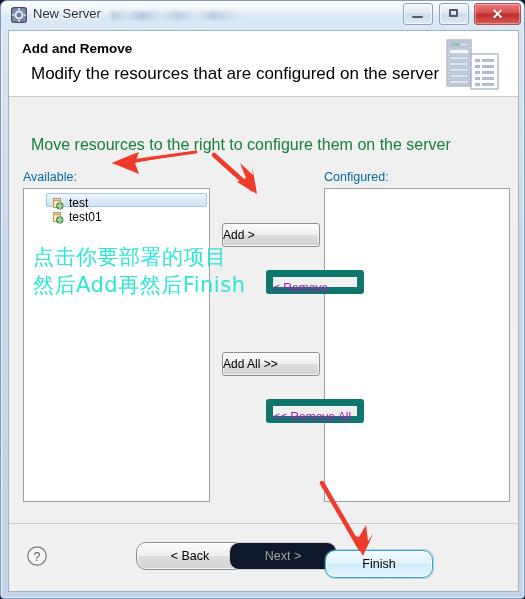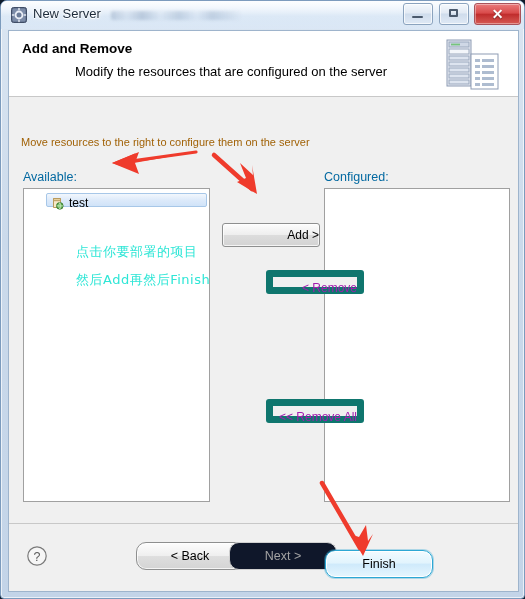--- a/index.html
+++ b/index.html
@@ -125,38 +125,37 @@
   #head-title {
     position: absolute;
     left: 13px; top: 10px;
     font-size: 13.5px;
     font-weight: bold;
     color: #000;
   }
   #head-sub {
     position: absolute;
     left: 22px; top: 33px;
-    font-size: 13px;
+    font-size: 17px;
     color: #000;
-    margin-left: 44px;
   }
   #head-icon {
     position: absolute;
     right: 15px; top: 7px;
     width: 62px; height: 54px;
   }
 
   
   #body { position:absolute; left:0; top:67px; width:509px; height:425px; background:#f0f0f0; }
 
   #intro {
     position: absolute;
-    left: 12px; top: 38px;
-    font-size: 11px;
-    color: #a16207;
+    left: 22px; top: 38px;
+    font-size: 16px;
+    color: #15803d;
   }
 
   .col-label {
     position: absolute;
     font-size: 12.5px;
     color: #0369a1;
   }
   #label-available { left: 14px; top: 72px; }
   #label-configured { left: 315px; top: 72px; }
 
@@ -196,21 +195,21 @@
     left: 213px;
     width: 98px; height: 24px;
     font-size: 12px;
     font-family: "Liberation Sans", sans-serif;
     color: #000;
     border: 1px solid #8e8f8f;
     border-radius: 3px;
     background: linear-gradient(180deg,#fdfdfd 0%,#eeeeee 48%,#dcdcdc 52%,#d3d3d3 100%);
     box-shadow: inset 0 0 0 1px rgba(255,255,255,0.75);
     box-sizing: border-box;
-    text-align: right;
+    text-align: left;
     line-height: 22px;
     cursor: default;
   }
   .midbtn.disabled {
     color: #a21caf;
     border: 7px solid #0f766e;
     background: #f0f0f0;
     box-shadow: none;
     margin-left: 44px;
   }
@@ -267,25 +266,24 @@
 
   
   #overlay {
     position: absolute;
     left: 0; top: 0; width: 525px; height: 599px;
     pointer-events: none;
   }
   .cjk-note {
     position: absolute;
     font-family: "DejaVu Sans", sans-serif;
-    font-size: 13px;
+    font-size: 21px;
     color: #2ee6d6;
     white-space: nowrap;
     letter-spacing: 0.5px;
-    margin-left: 43px;
   }
   #note-line1 { left: 33px; top: 243px; }
   #note-line2 { left: 33px; top: 271px; text-align: center; }
 </style>
 </head>
 <body>
 
 <div id="window">
 
   <div id="titlebar">
@@ -367,27 +365,38 @@
           <div class="list-item selected">
             <span class="ic">
               <svg width="14" height="14" viewBox="0 0 14 14">
                 <path d="M3.5 2.5h7v9h-7z" fill="#f7e9c9" stroke="#b99a5d"></path>
                 <path d="M3.5 2.5h7v2.2h-7z" fill="#e6cf9c" stroke="#b99a5d"></path>
                 <circle cx="9.8" cy="9.9" r="3.3" fill="#5fae4e" stroke="#3e7c33"></circle>
                 <path d="M6.5 9.9h6.6M9.8 6.6c1.2 1.8 1.2 4.8 0 6.6M9.8 6.6c-1.2 1.8-1.2 4.8 0 6.6" fill="none" stroke="#d9f0d2" stroke-width="0.7"></path>
               </svg>
             </span><span class="tx">test</span>
           </div>
+          <div class="list-item">
+            <span class="ic">
+              <svg width="14" height="14" viewBox="0 0 14 14">
+                <path d="M3.5 2.5h7v9h-7z" fill="#f7e9c9" stroke="#b99a5d"></path>
+                <path d="M3.5 2.5h7v2.2h-7z" fill="#e6cf9c" stroke="#b99a5d"></path>
+                <circle cx="9.8" cy="9.9" r="3.3" fill="#5fae4e" stroke="#3e7c33"></circle>
+                <path d="M6.5 9.9h6.6M9.8 6.6c1.2 1.8 1.2 4.8 0 6.6M9.8 6.6c-1.2 1.8-1.2 4.8 0 6.6" fill="none" stroke="#d9f0d2" stroke-width="0.7"></path>
+              </svg>
+            </span><span class="tx">test01</span>
+          </div>
         </div>
       </div>
 
       <div class="listbox" id="list-configured"></div>
 
       <div class="midbtn" id="btn-add">Add &gt;</div>
       <div class="midbtn disabled" id="btn-remove">&lt; Remove</div>
+      <div class="midbtn" id="btn-addall">Add All &gt;&gt;</div>
       <div class="midbtn disabled" id="btn-removeall">&lt;&lt; Remove All</div>
     </div>
 
     <div id="footer">
       <span id="help-icon">
         <svg width="22" height="22" viewBox="0 0 22 22">
           <circle cx="11" cy="11" r="9.2" fill="#f6f6f6" stroke="#7a7a7a" stroke-width="1.2"></circle>
           <text x="11" y="15.6" text-anchor="middle" font-family="Liberation Sans, sans-serif" font-size="12.5" fill="#5a5a5a">?</text>
         </svg>
       </span>

